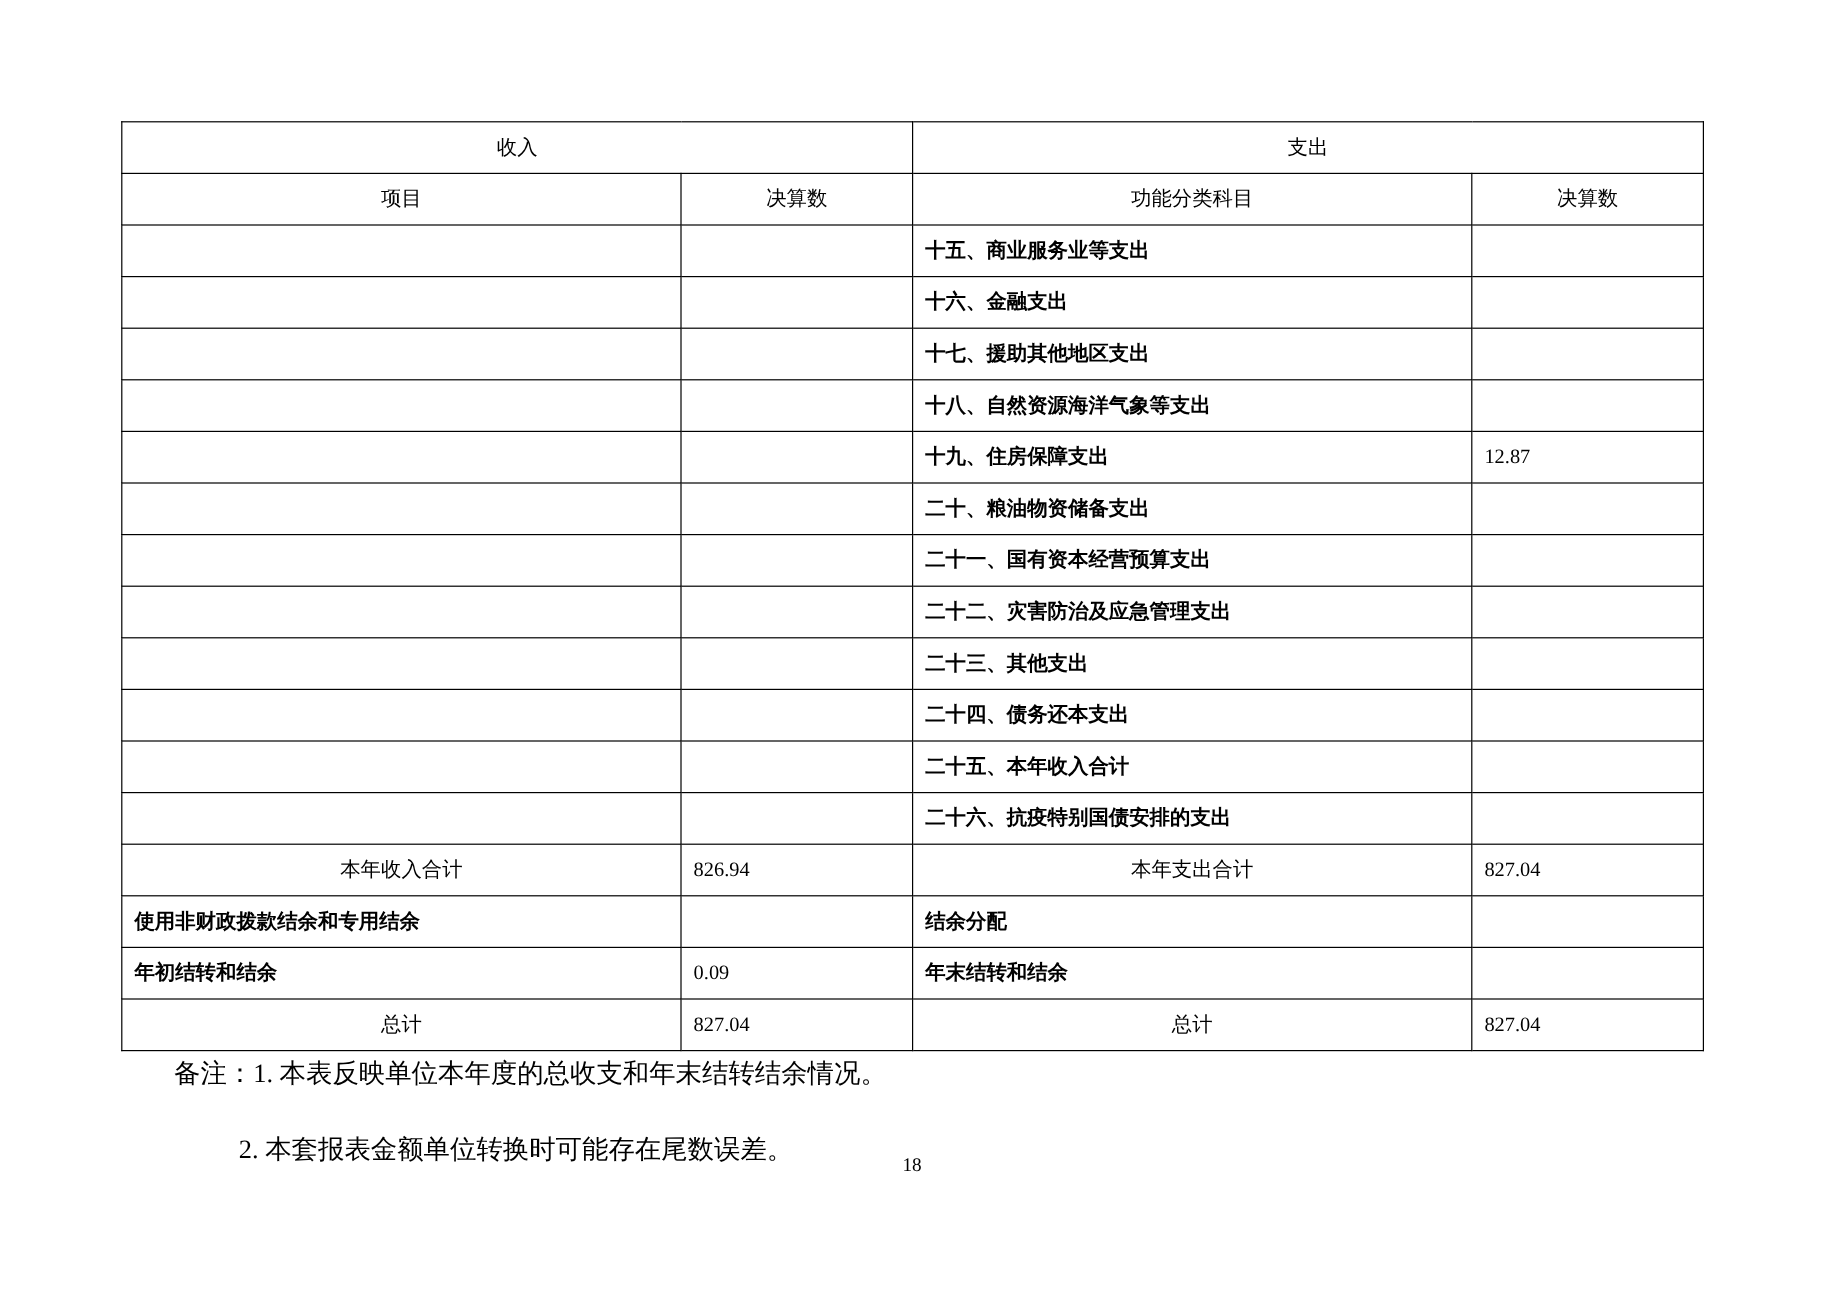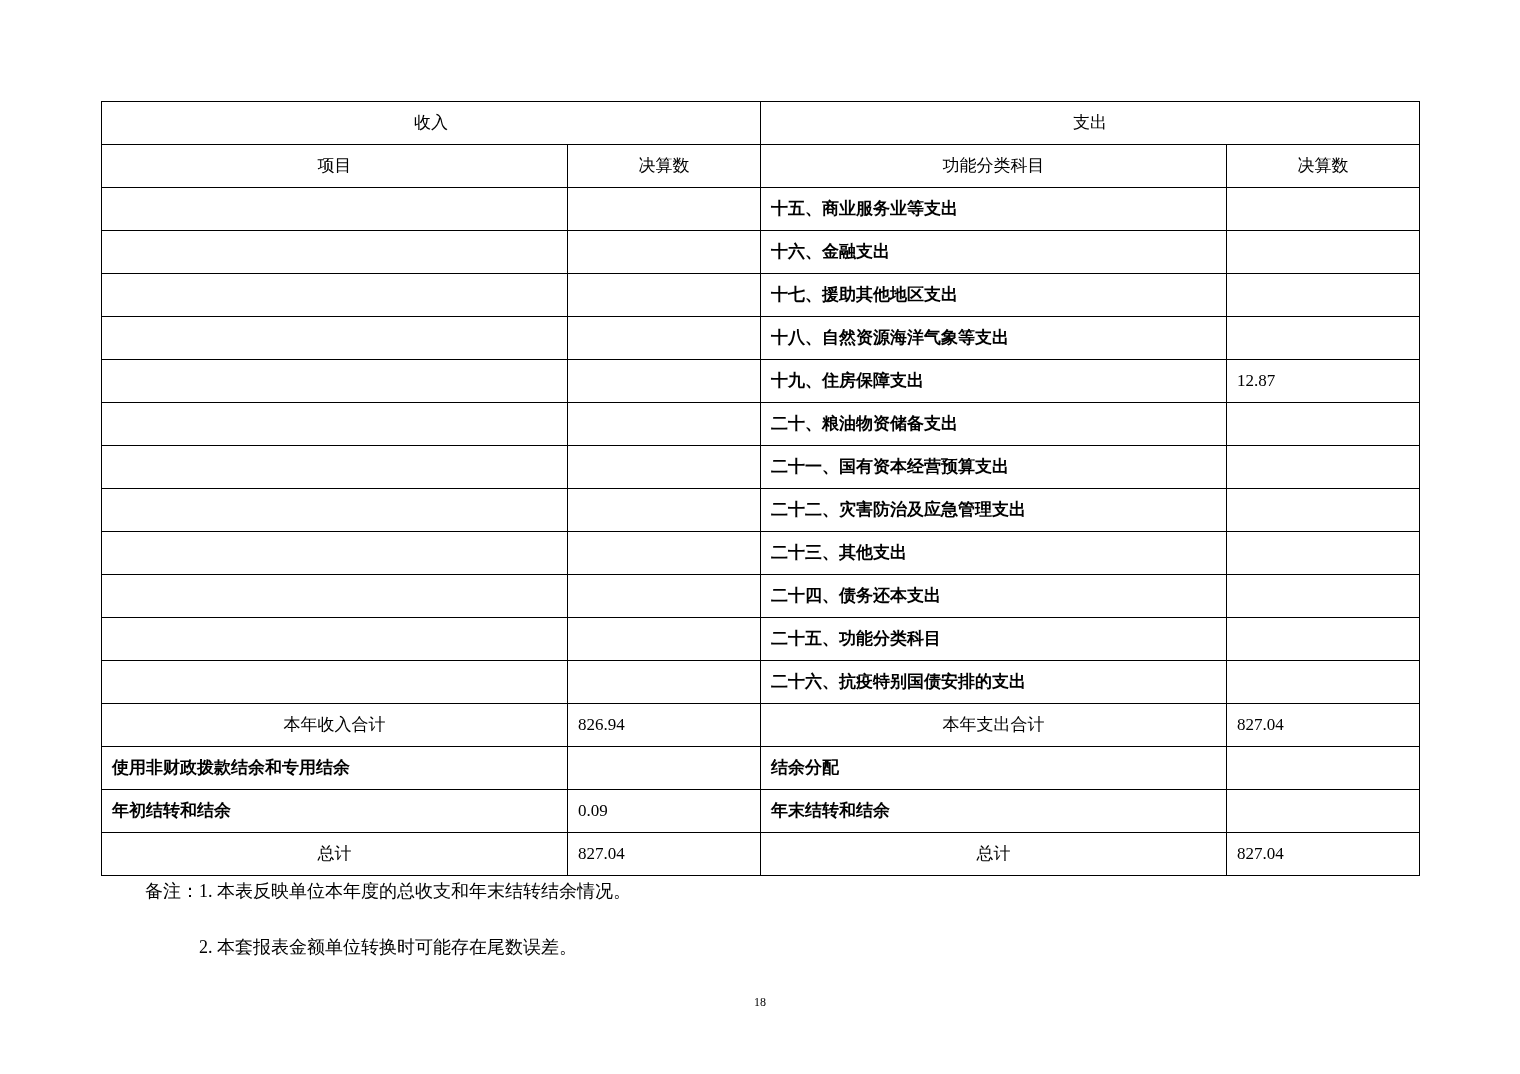--- a/index.html
+++ b/index.html
@@ -58,35 +58,34 @@
     height: 44px;
     text-align: center;
     font-size: 18px;
   }
 
   .notes {
     position: absolute;
     left: 99px;
     top: 876px;
     width: 1320px;
-    font-size: 18px;
+    font-size: 22px;
     line-height: 1.75;
   }
   .notes .line1 { padding-left: 46px; }
   .notes .line2 { padding-left: 100px; margin-top: 24px; }
 
   .pageno {
     position: absolute;
     top: 963px;
     left: 0;
     width: 1520px;
     text-align: center;
-    font-size: 12px;
+    font-size: 16px;
     font-family: "Liberation Serif", "DejaVu Serif", serif;
-    margin-top: 32px;
   }
 </style>
 </head>
 <body>
 
 <div class="page">
 
   <table class="budget">
     <colgroup>
       <col class="col-a">
@@ -162,21 +161,21 @@
       </tr>
       <tr>
         <td class="c-left"></td>
         <td class="c-right"></td>
         <td class="c-left">二十四、债务还本支出</td>
         <td class="c-right"></td>
       </tr>
       <tr>
         <td class="c-left"></td>
         <td class="c-right"></td>
-        <td class="c-left">二十五、功能分类科目</td>
+        <td class="c-left">二十五、本年收入合计</td>
         <td class="c-right"></td>
       </tr>
       <tr>
         <td class="c-left"></td>
         <td class="c-right"></td>
         <td class="c-left">二十六、抗疫特别国债安排的支出</td>
         <td class="c-right"></td>
       </tr>
 
       <tr>

